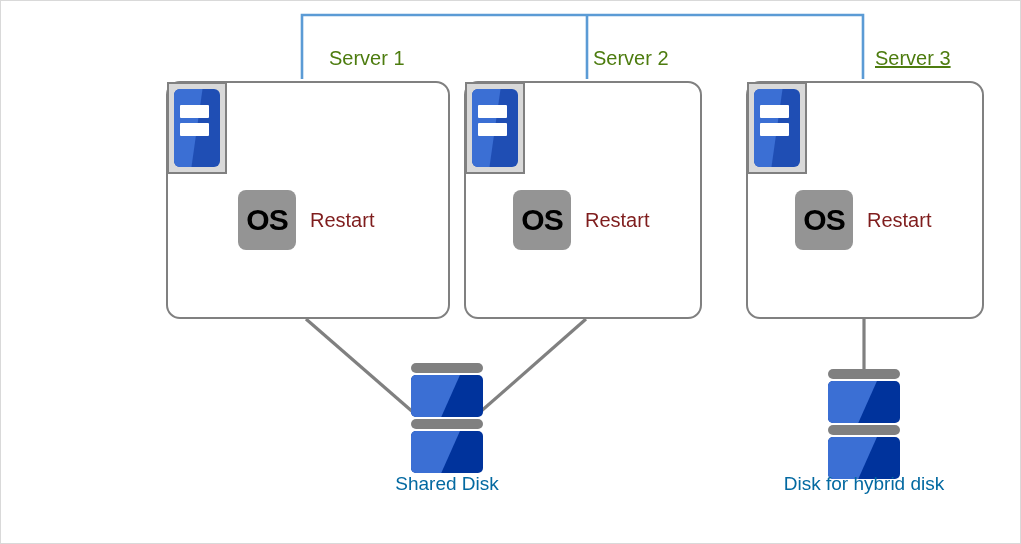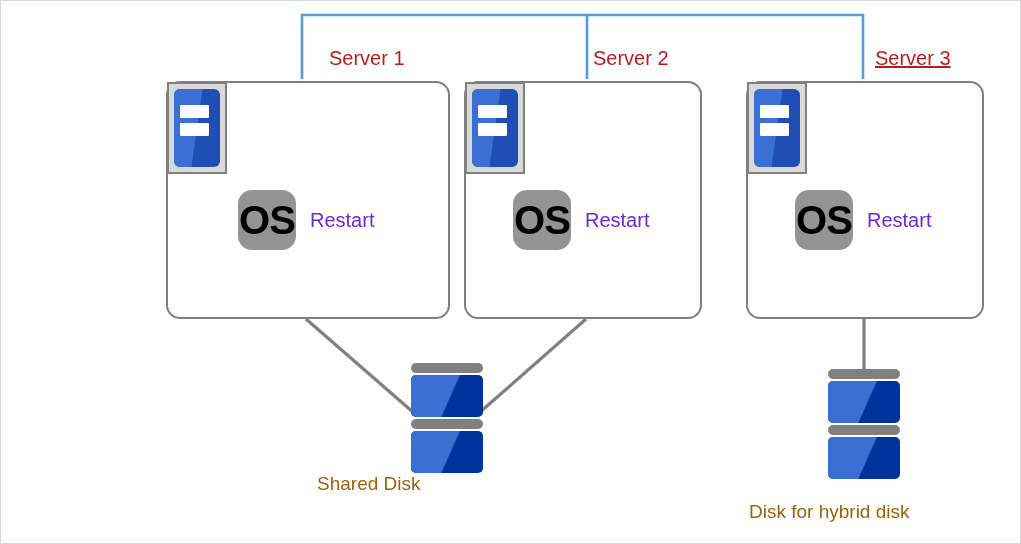--- a/index.html
+++ b/index.html
@@ -77,42 +77,42 @@
   
   .os-row {
     position: absolute;
     display: flex;
     align-items: center;
   }
   .os-badge {
     width: 58px;
     height: 60px;
     background: #949494;
-    border-radius: 14px;
+    border-radius: 8px;
     display: flex;
     align-items: center;
     justify-content: center;
     font-weight: bold;
-    font-size: 40px;
+    font-size: 30px;
     color: #000000;
     letter-spacing: -1px;
     font-family: "Liberation Sans", sans-serif;
   }
   .os-label {
     margin-left: 14px;
     font-size: 20px;
-    color: #6d28d9;
+    color: #7f1d1d;
     white-space: nowrap;
   }
 
   
   .server-name {
     position: absolute;
     font-size: 20px;
-    color: #b91c1c;
+    color: #4d7c0f;
     white-space: nowrap;
   }
 
   
   .disk {
     position: absolute;
     width: 72px;
   }
   .disk .cap {
     width: 100%;
@@ -142,22 +142,22 @@
     height: 10px;
     background: #808080;
     border-radius: 5px;
     margin-top: 2px;
   }
 
   
   .caption {
     position: absolute;
     font-size: 19px;
-    color: #a16207;
-    text-align: left;
+    color: #0369a1;
+    text-align: center;
     line-height: 1.35;
   }
 </style>
 </head>
 <body>
 
 <div id="canvas">
 
   <svg id="svg-layer" viewBox="0 0 1021 544">
 
@@ -226,17 +226,17 @@
   <div class="caption" style="left:316px; top:470px; width:260px;">
     <div>Shared Disk</div>
   </div>
 
   <div class="disk" style="left:827px; top:368px;">
     <div class="cap"></div>
     <div class="platter"></div>
     <div class="mid"></div>
     <div class="platter"></div>
   </div>
-  <div class="caption" style="left:748px; top:470px; width:230px;margin-top:28px;">
+  <div class="caption" style="left:748px; top:470px; width:230px;">
     <div>Disk for hybrid disk</div>
   </div>
 
 </div>
 
 </body></html>

